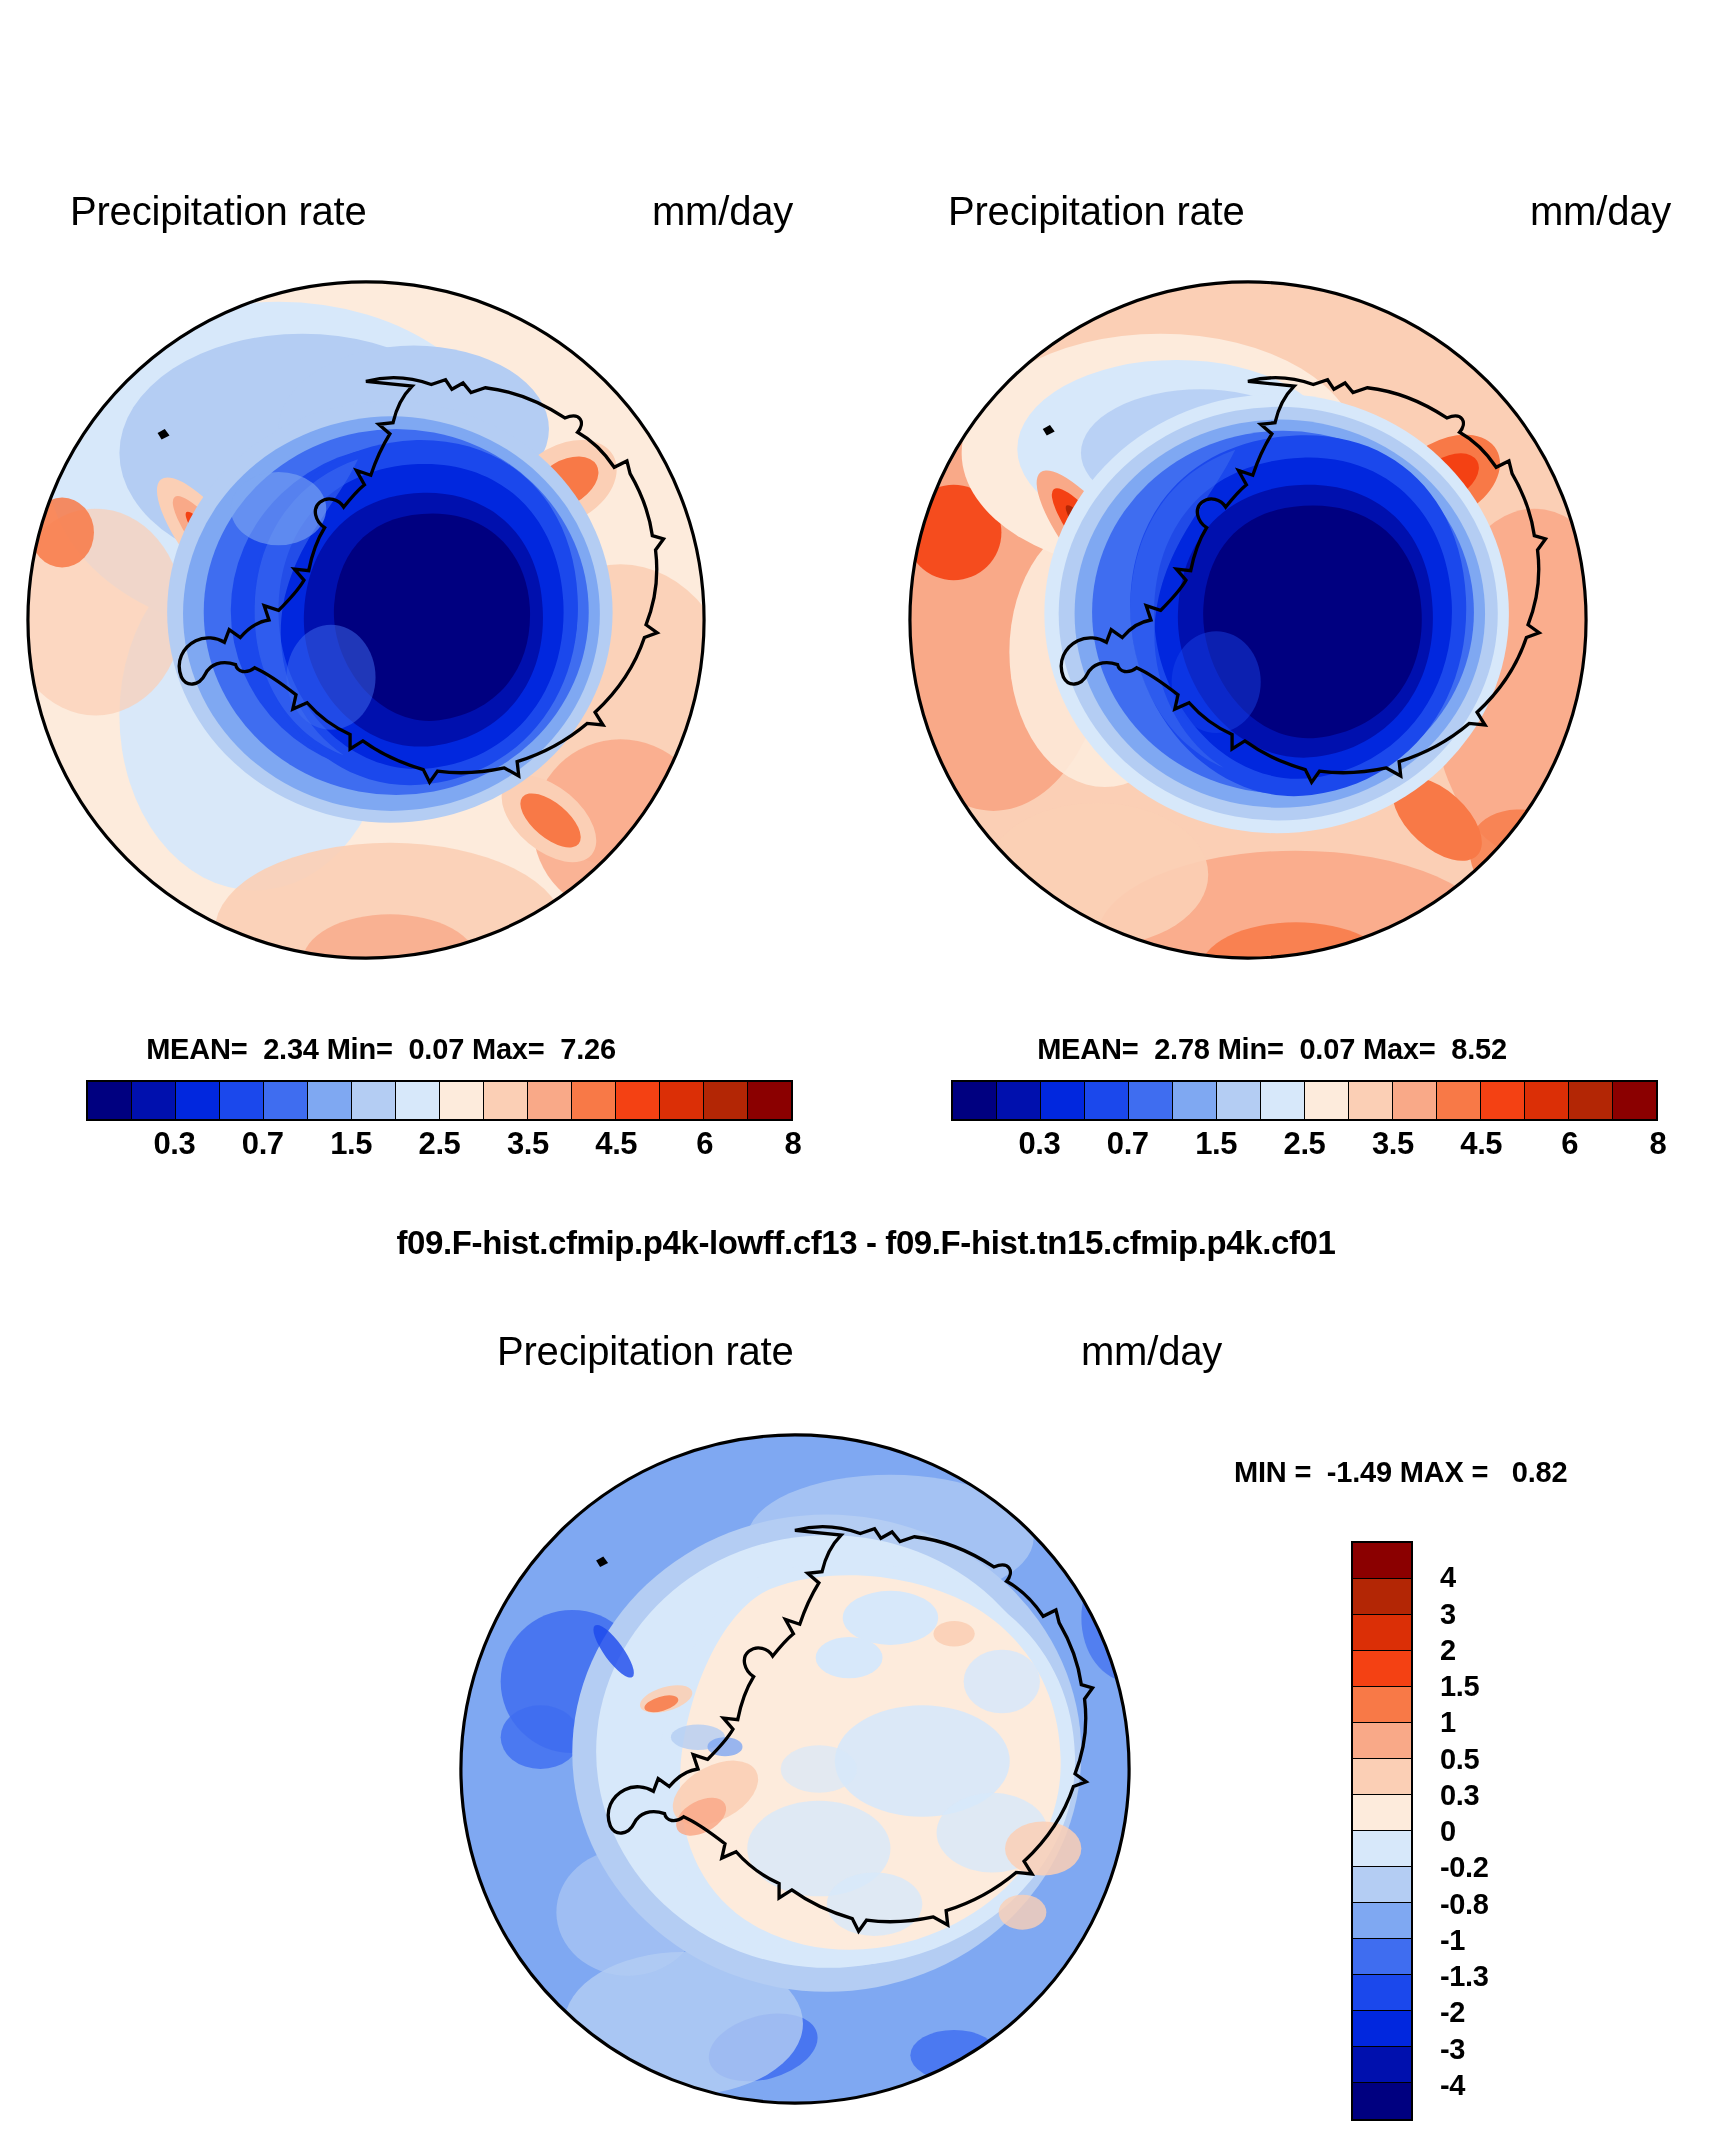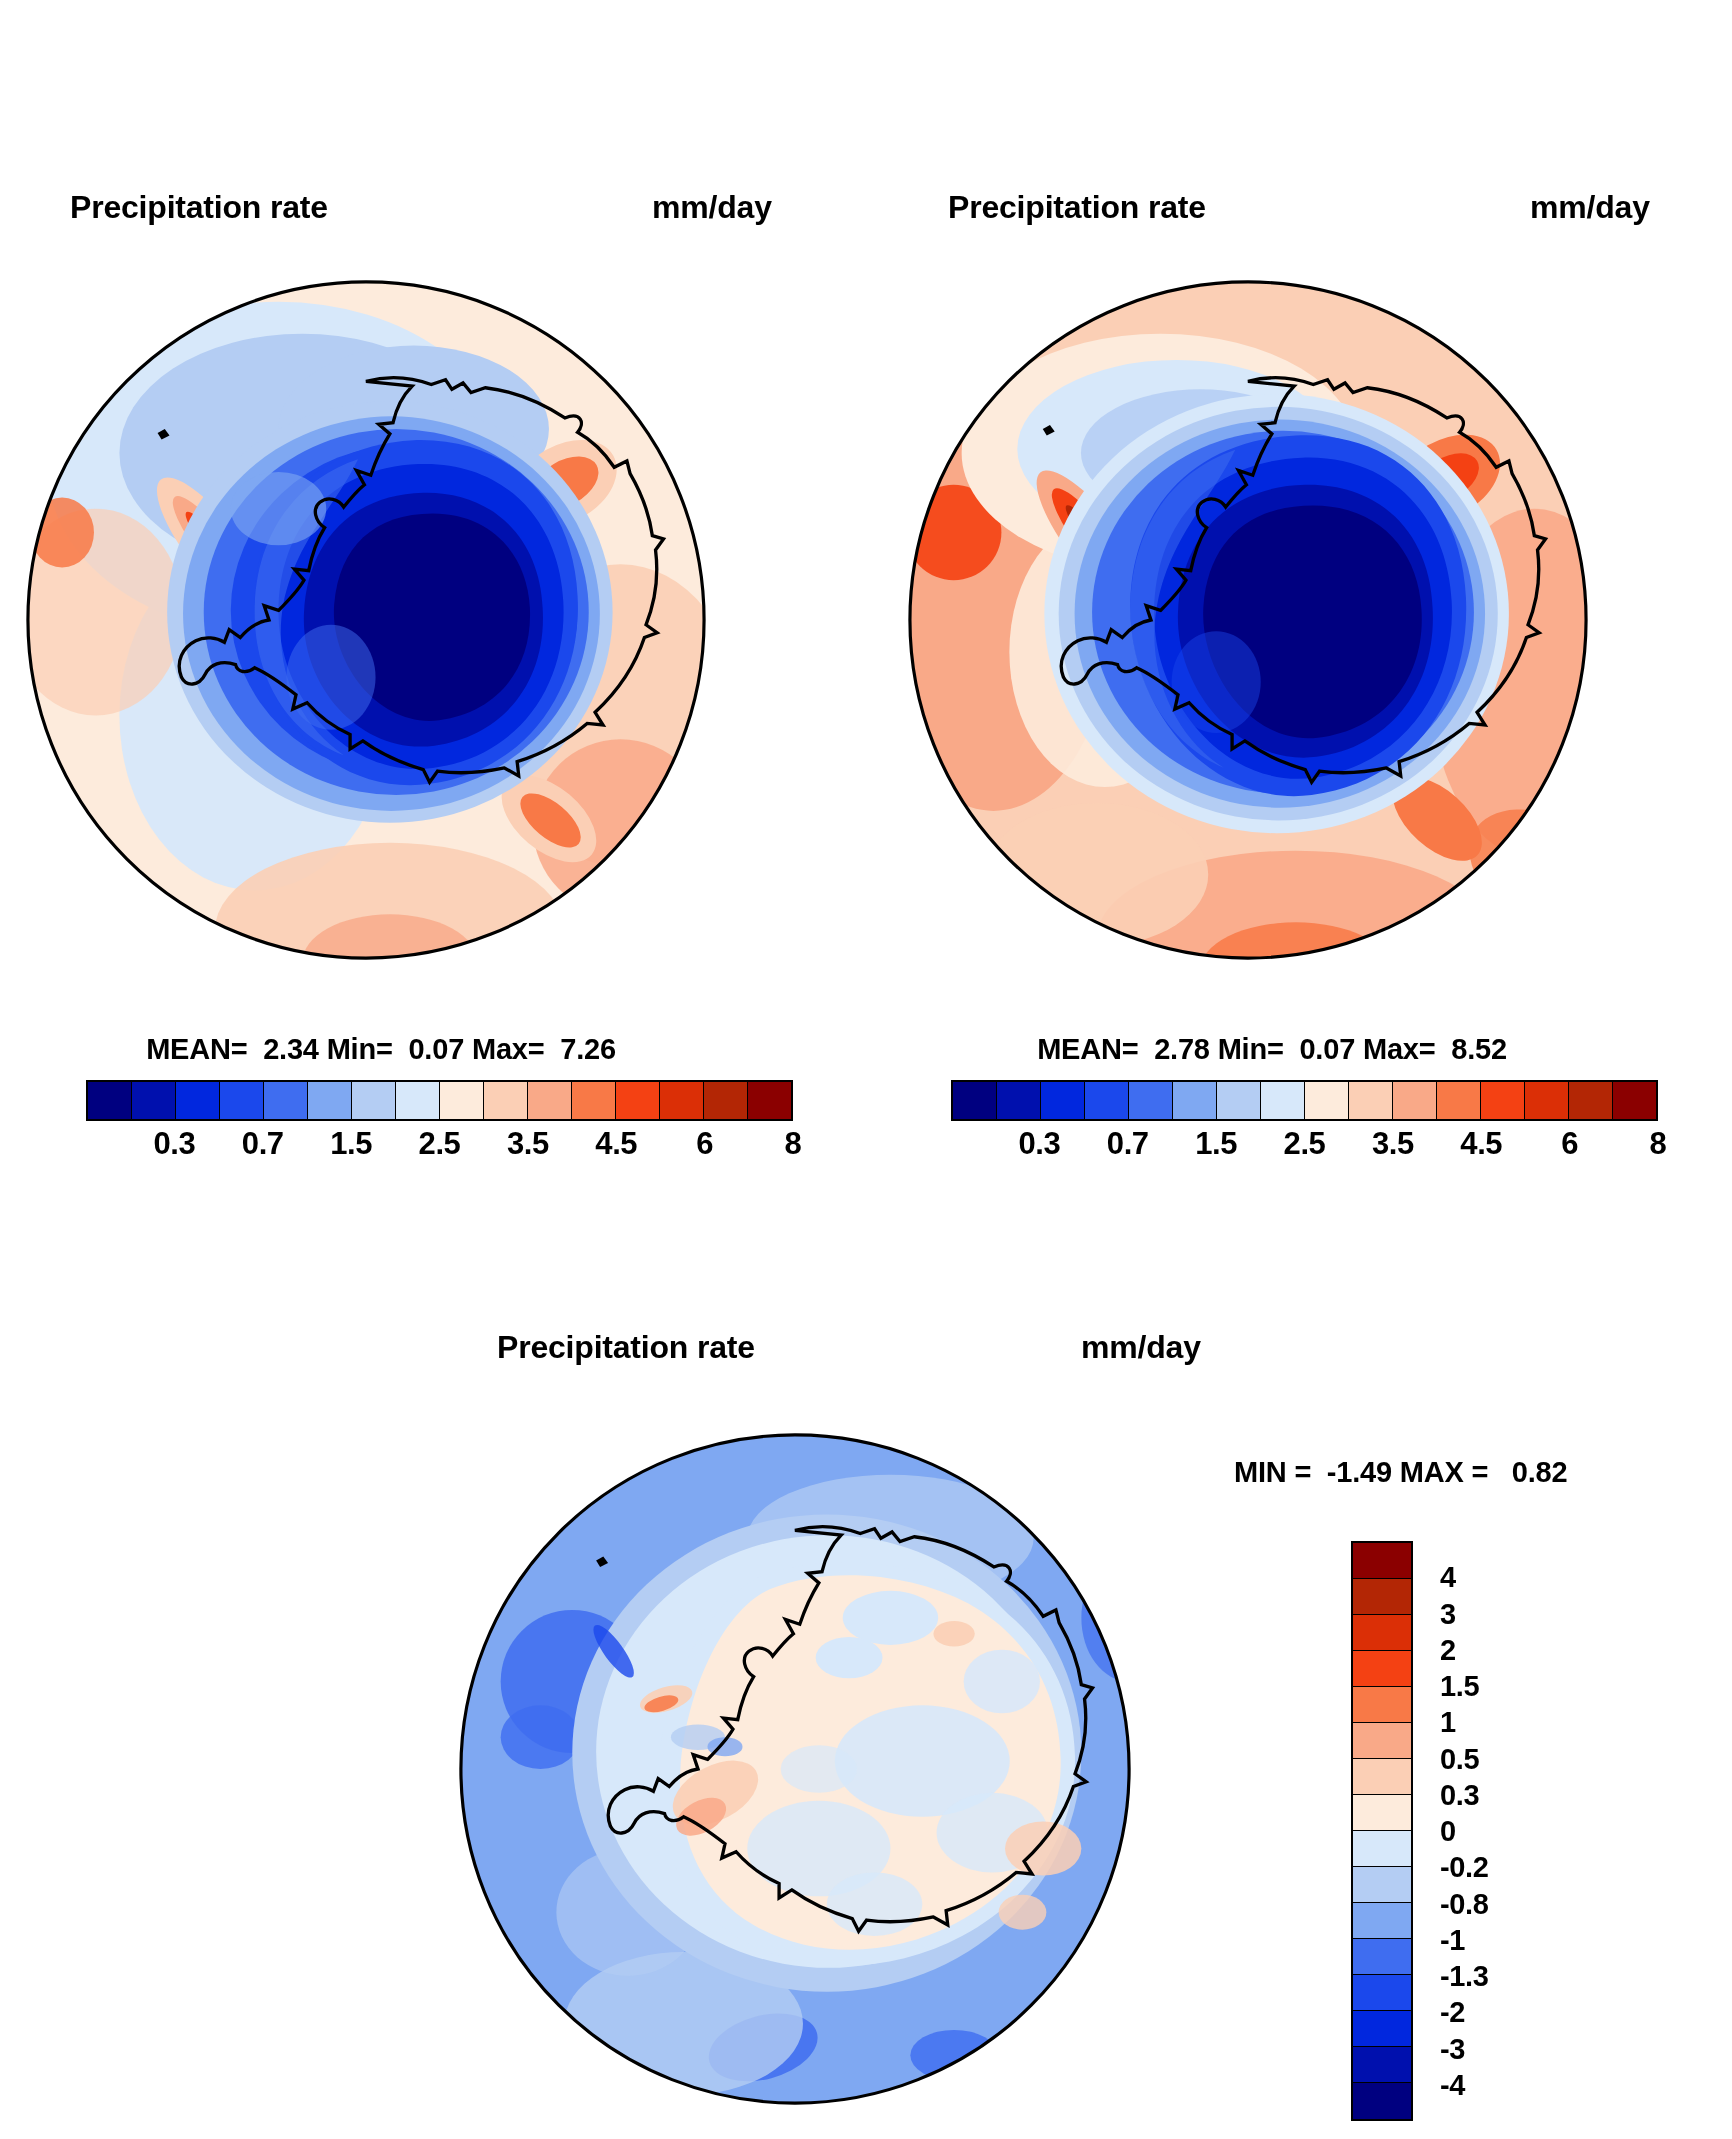--- a/index.html
+++ b/index.html
@@ -1,21 +1,21 @@
 <!DOCTYPE html>
 <html style="font-size:12.7px"><head>
 <meta charset="utf-8">
 <style>
   html,body{margin:0;padding:0;background:#ffffff;}
   body{width:1732px;height:2140px;font-family:"Liberation Sans",sans-serif;color:#000;position:relative;overflow:hidden;}
   .page{position:relative;width:1732px;height:2140px;}
   .abs{position:absolute;}
   .ttl-main{font-weight:bold;font-size:60px;letter-spacing:-0.8px;text-align:center;width:100%;top:1.6px;}
   .ttl-sub{font-weight:bold;font-size:33px;text-align:center;width:100%;top:76px;letter-spacing:-0.4px;}
-  .panel-hdr{font-weight:bold;font-size:32px;letter-spacing:-0.2px;}
+  .panel-hdr{font-weight:normal;font-size:40px;letter-spacing:-0.2px;}
   .stat-line{font-weight:bold;font-size:29px;letter-spacing:-0.2px;white-space:pre;}
   .cb-wrap{position:absolute;}
   .cb-row{display:flex;border:2.4px solid #000;height:41px;box-sizing:border-box;}
   .cb-cell{flex:1 1 0;border-right:1.6px solid #000;}
   .cb-cell:last-child{border-right:none;}
   .cb-labels{position:relative;height:43px;}
   .cb-lab{position:absolute;font-weight:bold;font-size:31px;transform:translateX(-50%);top:4.8px;letter-spacing:-0.4px;}
   .vcb{position:absolute;}
   .vcb-col{position:absolute;border:2.4px solid #000;box-sizing:border-box;width:62px;}
   .vcb-cell{border-bottom:1.6px solid #000;width:100%;box-sizing:border-box;}
@@ -222,20 +222,21 @@
         <span class="cb-lab" style="left: 25%;">0.7</span>
         <span class="cb-lab" style="left: 37.5%;">1.5</span>
         <span class="cb-lab" style="left: 50%;">2.5</span>
         <span class="cb-lab" style="left: 62.5%;">3.5</span>
         <span class="cb-lab" style="left: 75%;">4.5</span>
         <span class="cb-lab" style="left: 87.5%;">6</span>
         <span class="cb-lab" style="left: 100%;">8</span>
       </div>
   </div>
 
+  <div class="abs diff-ttl" style="top:1224px;">f09.F-hist.cfmip.p4k-lowff.cf13 - f09.F-hist.tn15.cfmip.p4k.cf01</div>
   <div class="abs panel-hdr" style="left:497px;top:1329px;">Precipitation rate</div>
   <div class="abs panel-hdr" style="left:1081px;top:1329px;">mm/day</div>
   <div class="abs stat-line" style="left:1234px;top:1456px;">MIN =  -1.49 MAX =   0.82</div>
 
   <svg class="abs" style="left:445px;top:1419px;" width="700" height="700" viewBox="0 0 880 880">
     <defs>
         <clipPath id="clipD">
           <circle cx="440" cy="440" r="420"></circle>
         </clipPath>
       </defs>

